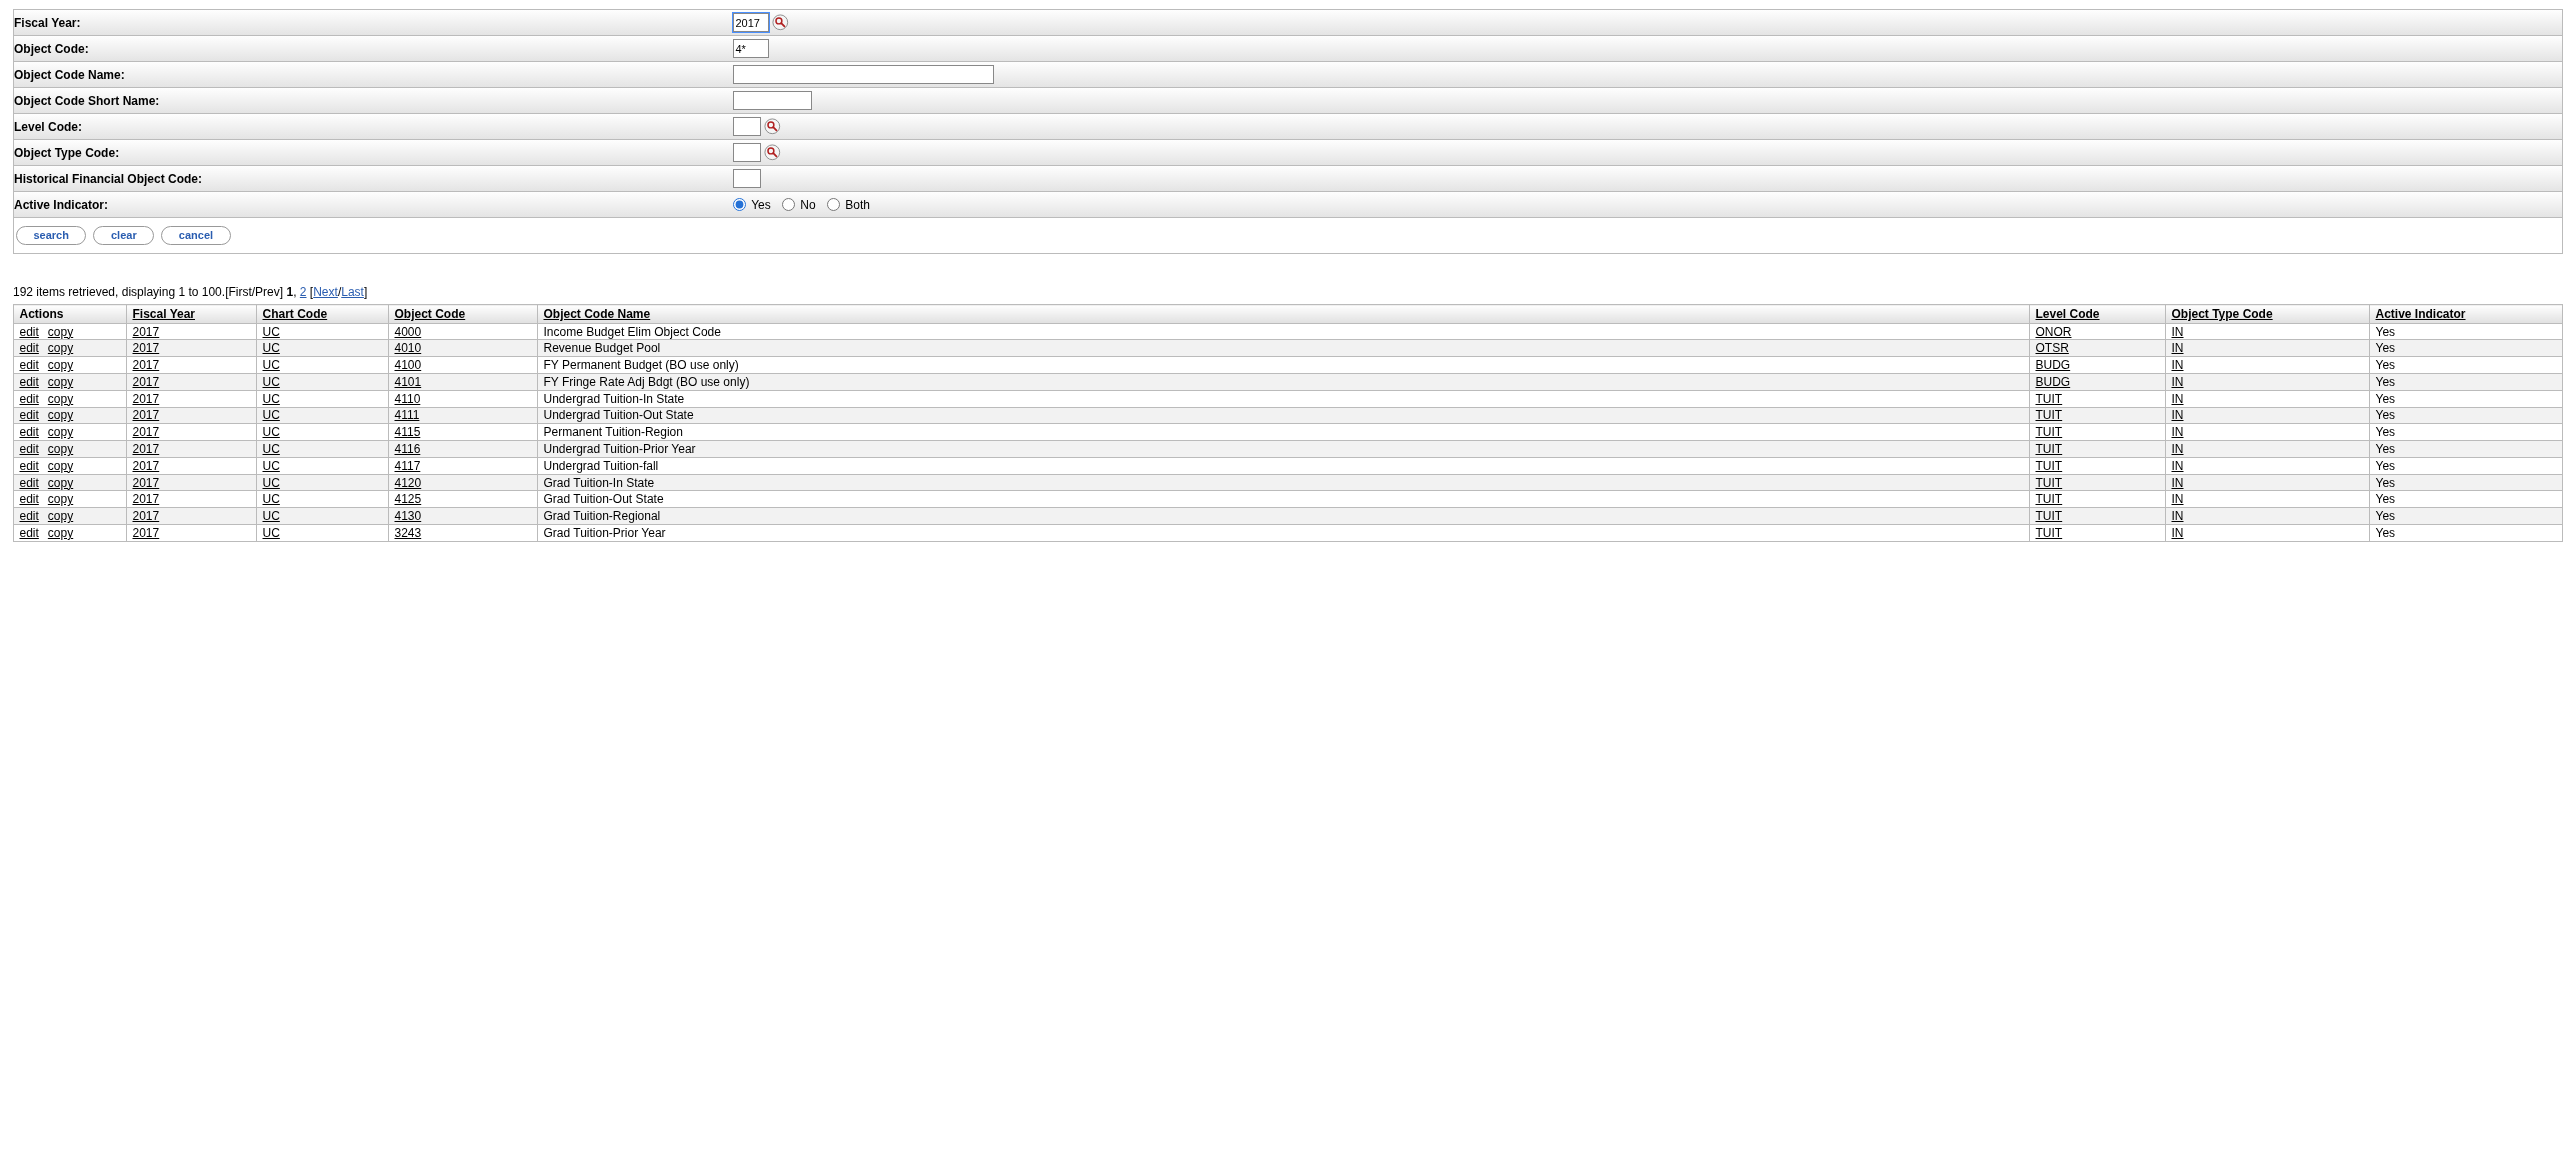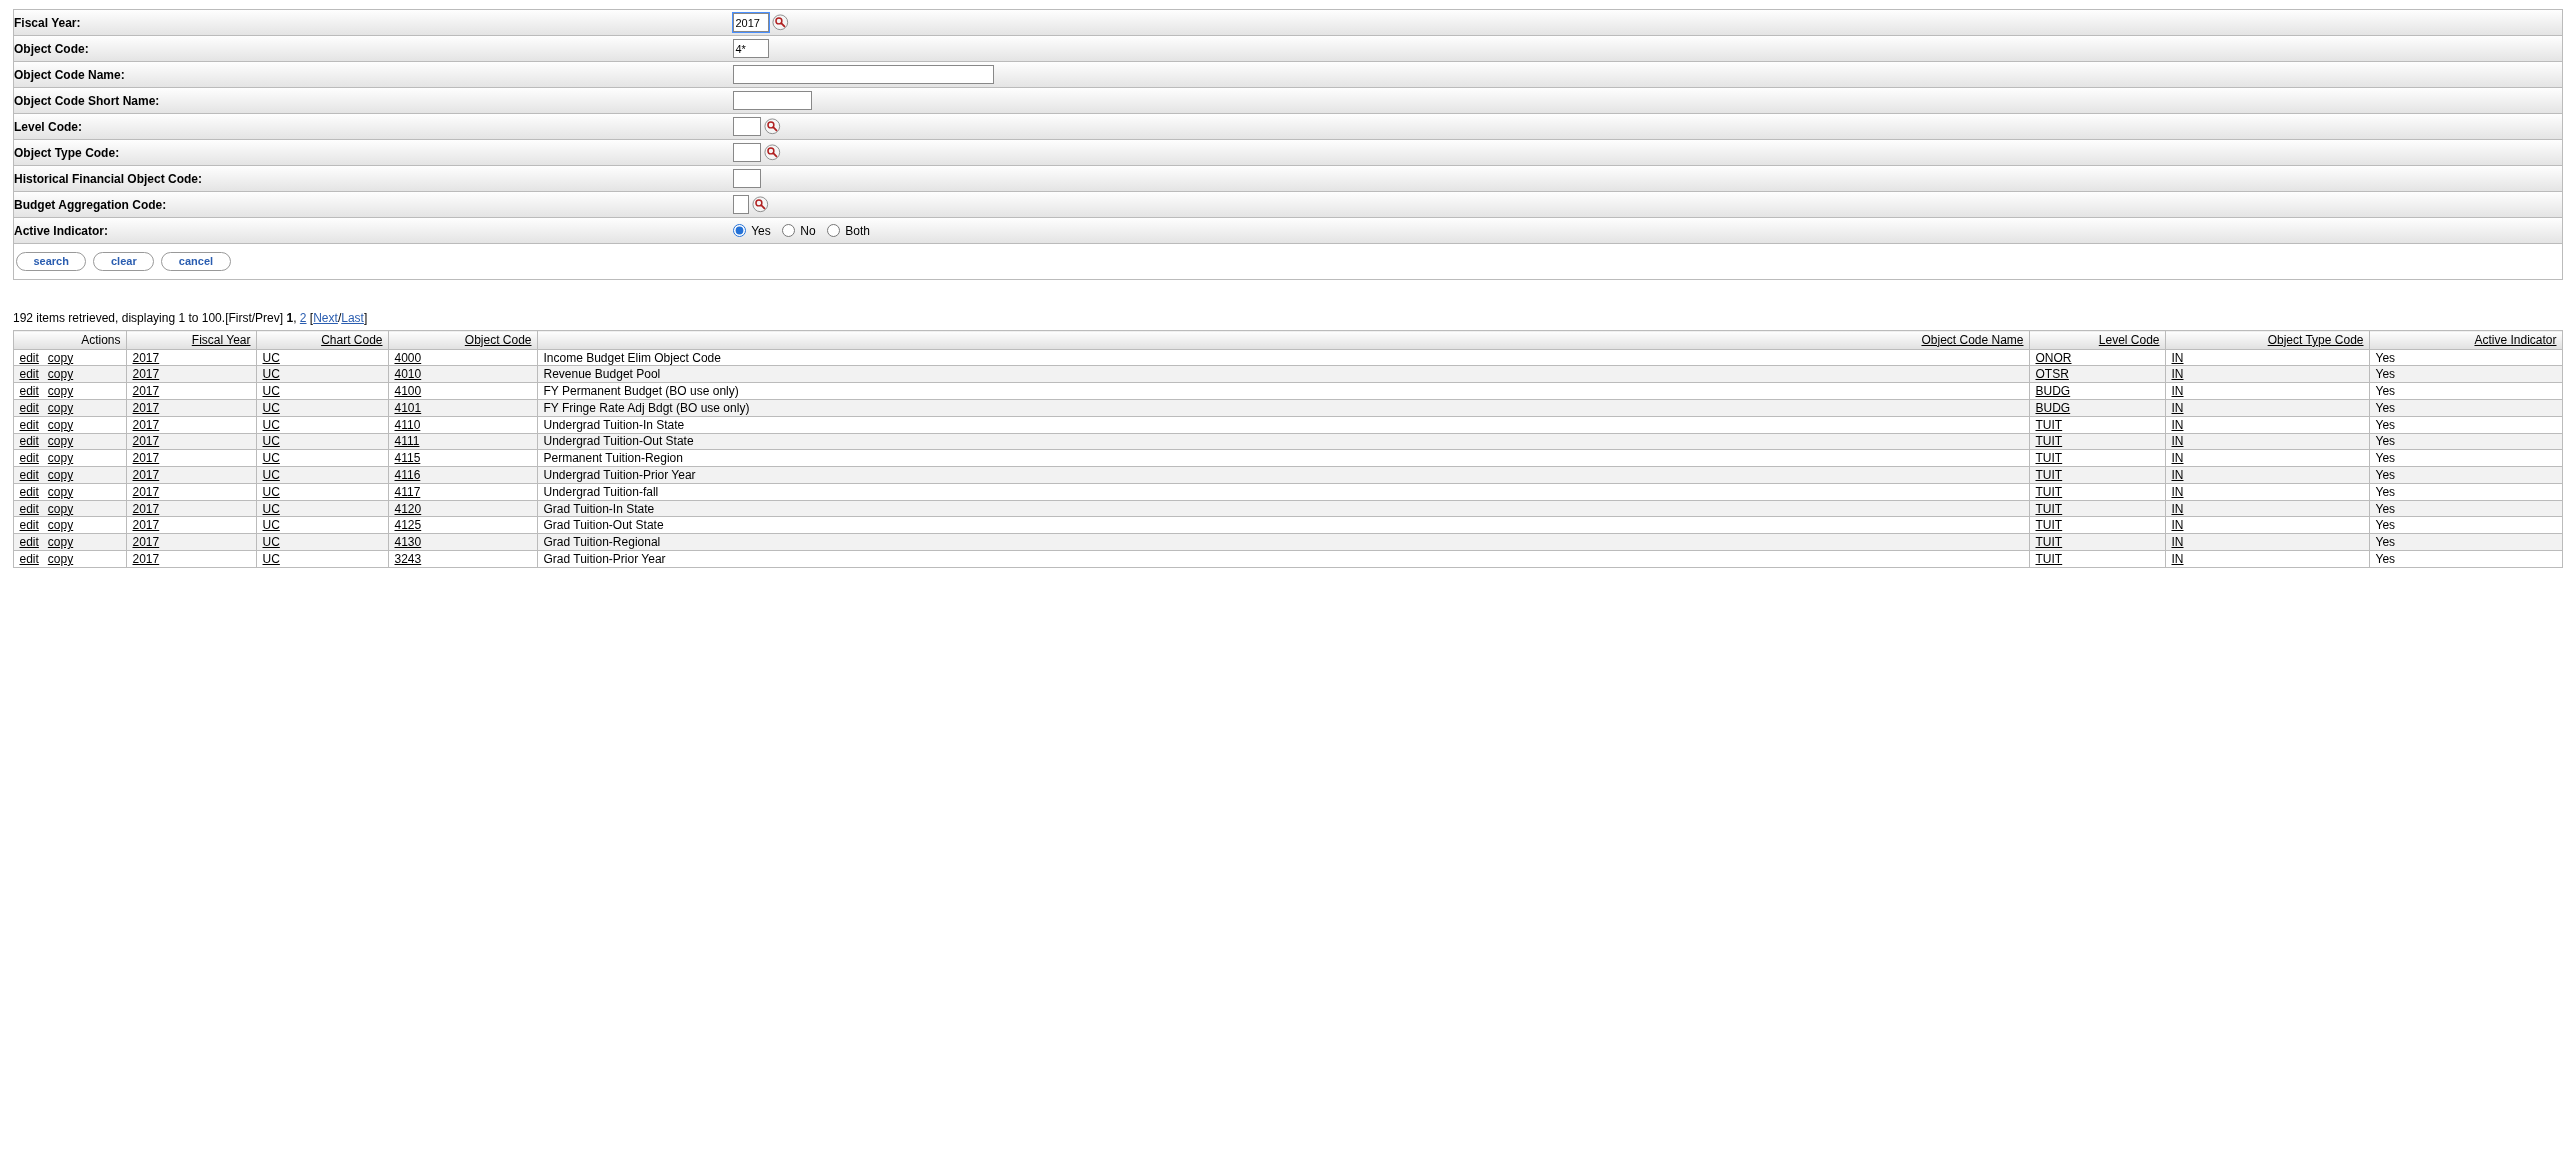--- a/index.html
+++ b/index.html
@@ -15,21 +15,21 @@
   .lookup-icon svg{width:16.6px;height:16.6px}
   .radio-group{display:flex;align-items:center;gap:3.7px}
   .radio-group input[type=radio]{margin:0 1.8px 0 7.4px;accent-color:#2471d6}
   .radio-group input[type=radio]:first-child{margin-left:0}
   .button-row{text-align:left;padding:7.4px 0;background:#fff;border-top:0.9px solid #bbb}
   .pill-btn{display:inline-block;border:0.9px solid #999;background:#fff;color:#2a5db0;font-weight:bold;font-size:11px;padding:2.8px 16.6px;border-radius:11px;cursor:pointer;margin:0 1.8px}
   .results-status{margin:0 0 5.5px 0}
   .results-status .bold{font-weight:bold}
   .pager-link{color:#2a5db0;text-decoration:underline;cursor:pointer}
   .results-table{width:100%;border-collapse:collapse;font-size:12px}
-  .results-table th{background:linear-gradient(to bottom,#fefefe 0%,#e0e0e0 100%);border:0.9px solid #bbb;padding:1.8px 5.5px;font-weight:normal;text-align:right}
+  .results-table th{background:linear-gradient(to bottom,#fefefe 0%,#e0e0e0 100%);border:0.9px solid #bbb;padding:1.8px 5.5px;font-weight:bold;text-align:left}
   .results-table th .h{text-decoration:underline;color:#000}
   .results-table td{border:0.9px solid #bbb;padding:0.9px 5.5px;text-align:left}
   .results-table tr.even td{background:#fff}
   .results-table tr.odd td{background:#f2f2f2}
   .results-table td a{color:#000;text-decoration:underline;cursor:pointer}
   .action-link{margin-right:9px}
   .col-actions{width:101px}
   .col-fy{width:118px}
   .col-chart{width:120px}
   .col-object{width:137px}
@@ -95,31 +95,20 @@
             </svg></span>
         </div>
       </div>
       <div class="form-row">
         <div class="form-label">Historical Financial Object Code:</div>
         <div class="form-control">
           <input type="text" style="width: 23px;">
         </div>
       </div>
       <div class="form-row">
-        <div class="form-label">Budget Aggregation Code:</div>
-        <div class="form-control">
-          <input type="text" style="width: 11px;">
-          <span class="lookup-icon"><svg viewBox="0 0 18 18">
-              <circle cx="9" cy="9" r="8" fill="#f5f5f5" stroke="#888"></circle>
-              <circle cx="7.5" cy="7.5" r="3.2" fill="none" stroke="#b02020" stroke-width="1.6"></circle>
-              <line x1="10" y1="10" x2="13.5" y2="13.5" stroke="#b02020" stroke-width="2" stroke-linecap="round"></line>
-            </svg></span>
-        </div>
-      </div>
-      <div class="form-row">
         <div class="form-label">Active Indicator:</div>
         <div class="form-control">
           <span class="radio-group">
             <input type="radio" name="active" checked="" style="">
             <span>Yes</span>
             <input type="radio" name="active" style="">
             <span>No</span>
             <input type="radio" name="active" style="">
             <span>Both</span>
           </span>

